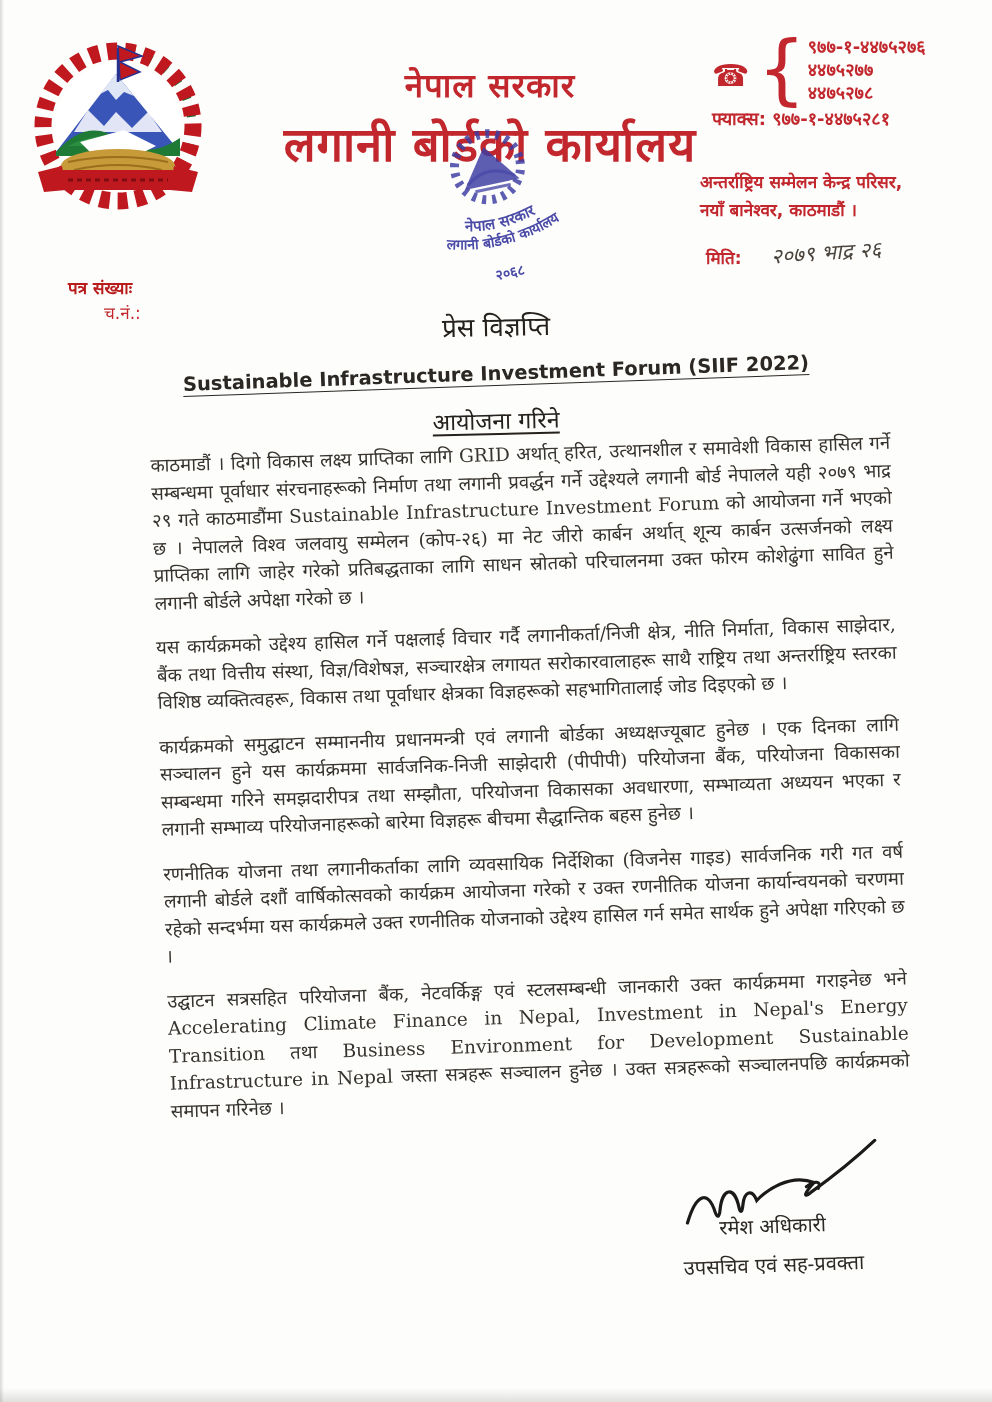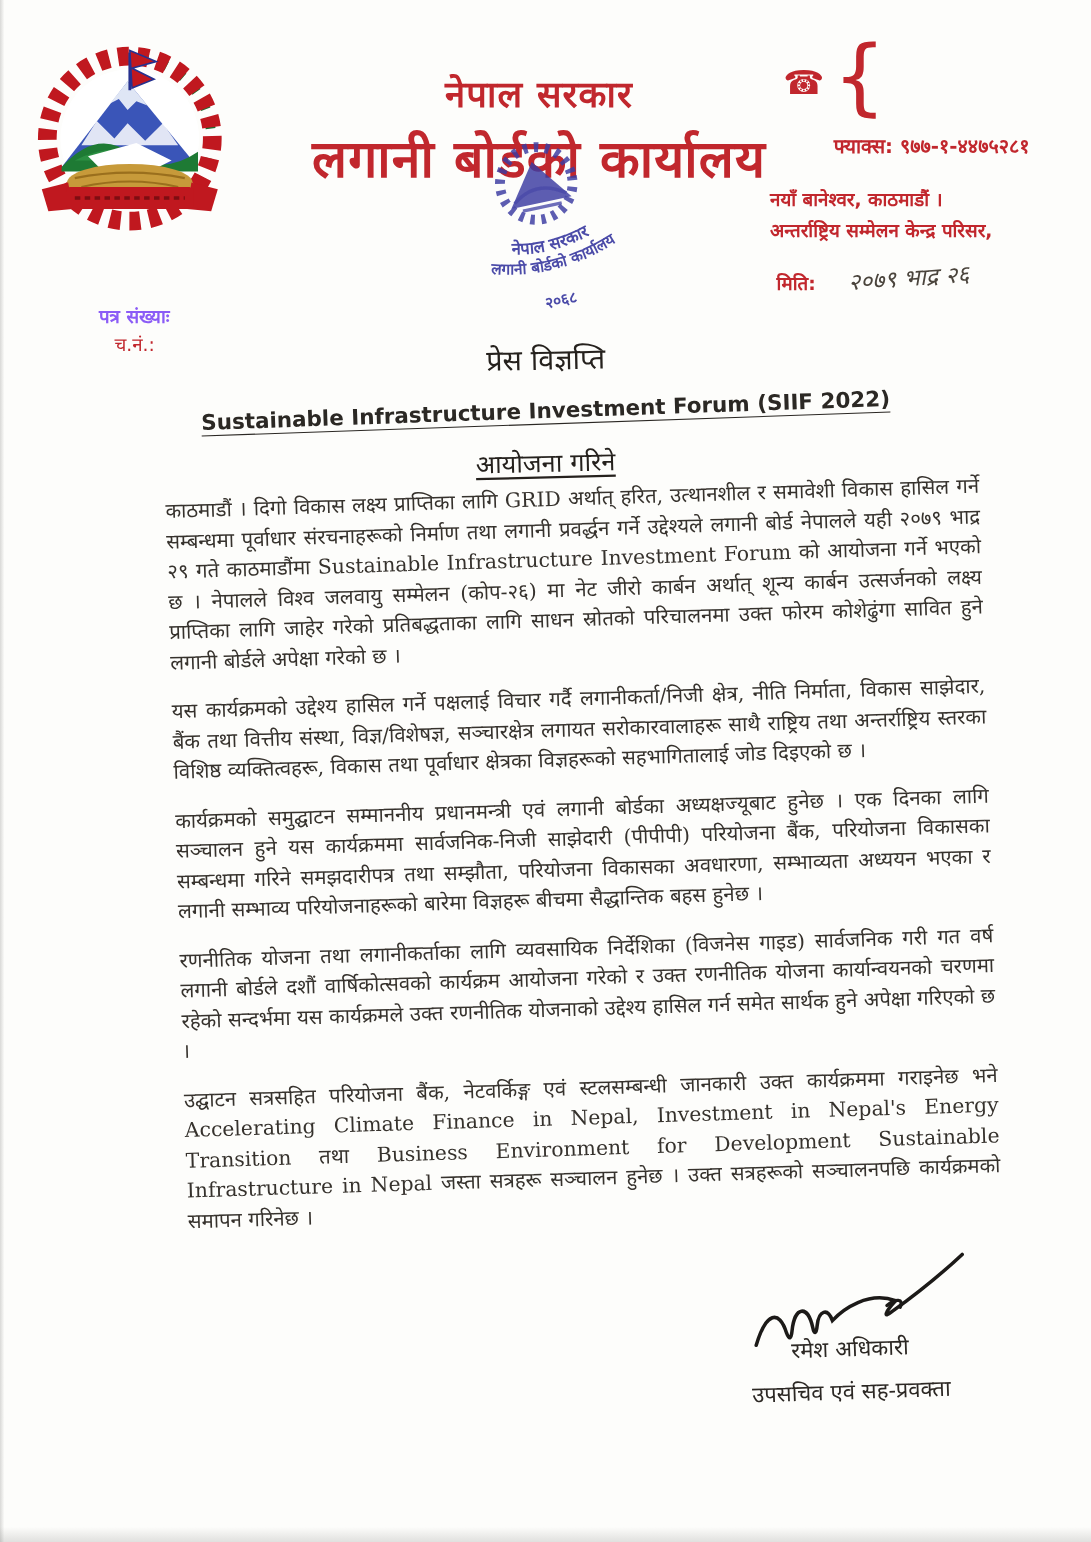--- a/index.html
+++ b/index.html
@@ -21,35 +21,35 @@
   
   .emblem{position:absolute; left:28px; top:34px; width:180px; height:178px;}
   .head-center{position:absolute; left:200px; top:62px; width:580px; text-align:center;}
   .govt-title{font-size:33px; font-weight:bold; color:#c1272d; letter-spacing:1px;}
   .office-title{font-size:47px; font-weight:bold; color:#c1272d; margin-top:4px; letter-spacing:1px;}
   .contact{position:absolute; left:712px; top:34px; width:270px; color:#c1272d; font-weight:bold;}
   .phones{display:flex; align-items:center;}
   .phone-icon{font-size:30px; line-height:30px; margin-top:14px;}
   .brace{font-size:76px; font-weight:normal; line-height:70px; margin:0 2px 0 8px;}
   .phone-list{font-size:18px; line-height:23px; white-space:nowrap;}
-  .fax{font-size:18px; margin-top:16px; white-space:nowrap;text-align:center;}
+  .fax{font-size:18px; margin-top:2px; white-space:nowrap;}
   .address{position:absolute; left:700px; top:168px; width:260px;
            color:#c1272d; font-weight:bold; font-size:17px; line-height:28px;}
   .date-row{position:absolute; left:706px; top:246px; font-size:17px; font-weight:bold;text-align:center;}
   .handwritten-date{
     position:absolute; left:10px; top:-8px; width:220px;
     color:#4a443c; font-weight:normal; font-style:italic; font-size:21px;
     transform:rotate(-4deg); font-family:"DejaVu Serif","Liberation Serif",serif;
     white-space:nowrap;
   }
   
   .seal{position:absolute; left:400px; top:122px; width:190px; height:160px;
         transform:rotate(-12deg); opacity:.92;}
   
-  .ref-label{position:absolute; left:90px; top:276px; font-size:17px; font-weight:bold; color:#8b5cf6;}
+  .ref-label{position:absolute; left:68px; top:276px; font-size:17px; font-weight:bold; color:#b91c1c;}
   .dispatch-label{position:absolute; left:104px; top:301px; font-size:17px; font-weight:normal; color:#c1272d;}
   
   .h-press{position:absolute; left:0; top:308px; width:100%; text-align:center;
            font-size:26px; color:#25211d; transform:rotate(-1.2deg);
            font-family:"DejaVu Serif","Liberation Serif",serif;}
   .h-event{position:absolute; left:0; top:362px; width:100%; text-align:center;
            font-size:19.5px; font-weight:bold; color:#2b2824; transform:rotate(-2deg);}
   .h-event span{text-decoration:underline; text-underline-offset:5px;}
   .h-sub{position:absolute; left:0; top:404px; width:100%; text-align:center;
          font-size:23px; color:#25211d; transform:rotate(-1.4deg);
@@ -126,30 +126,35 @@
     <text font-size="14" font-weight="bold" fill="#3c3ca2">
       <textPath href="#sealArc2" startOffset="50%" text-anchor="middle">लगानी बोर्डको कार्यालय</textPath>
     </text>
     <text x="95" y="157" text-anchor="middle" font-size="14" font-weight="bold" fill="#3c3ca2">२०६८</text>
   </svg>
 
   <div class="contact">
     <div class="phones">
       <span class="phone-icon">☎</span>
       <span class="brace">{</span>
+      <div class="phone-list">
+        <div>९७७-१-४४७५२७६</div>
+        <div>४४७५२७७</div>
+        <div>४४७५२७८</div>
+      </div>
     </div>
     <div class="fax">
       <span>फ्याक्स:</span>
       <span>९७७-१-४४७५२८१</span>
     </div>
   </div>
 
   <div class="address">
+    <div>अन्तर्राष्ट्रिय सम्मेलन केन्द्र परिसर,</div>
     <div>नयाँ बानेश्वर, काठमाडौं ।</div>
-    <div>अन्तर्राष्ट्रिय सम्मेलन केन्द्र परिसर,</div>
   </div>
 
   <div class="date-row red">
     <span>मिति:</span>
     <span class="handwritten-date">२०७९ भाद्र २६</span>
   </div>
 
   <div class="ref-label">पत्र संख्याः</div>
   <div class="dispatch-label">च.नं.:</div>
 

